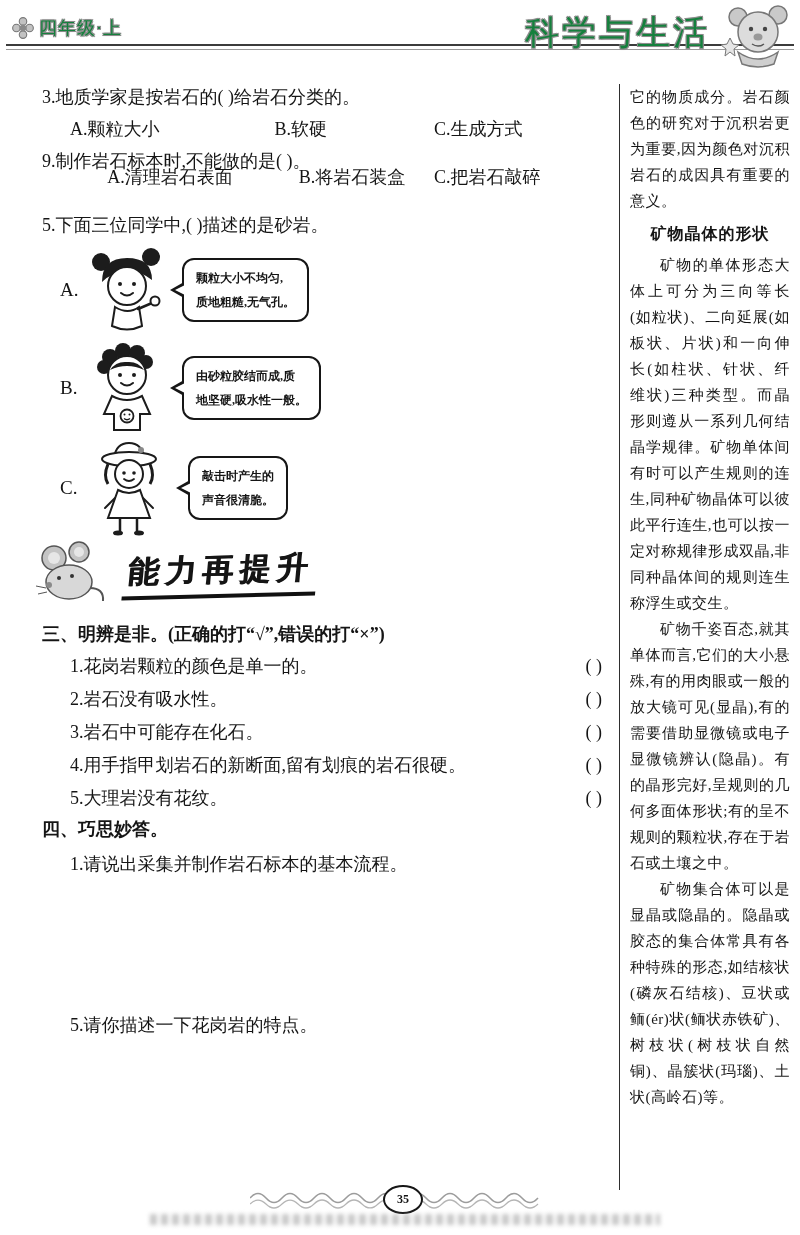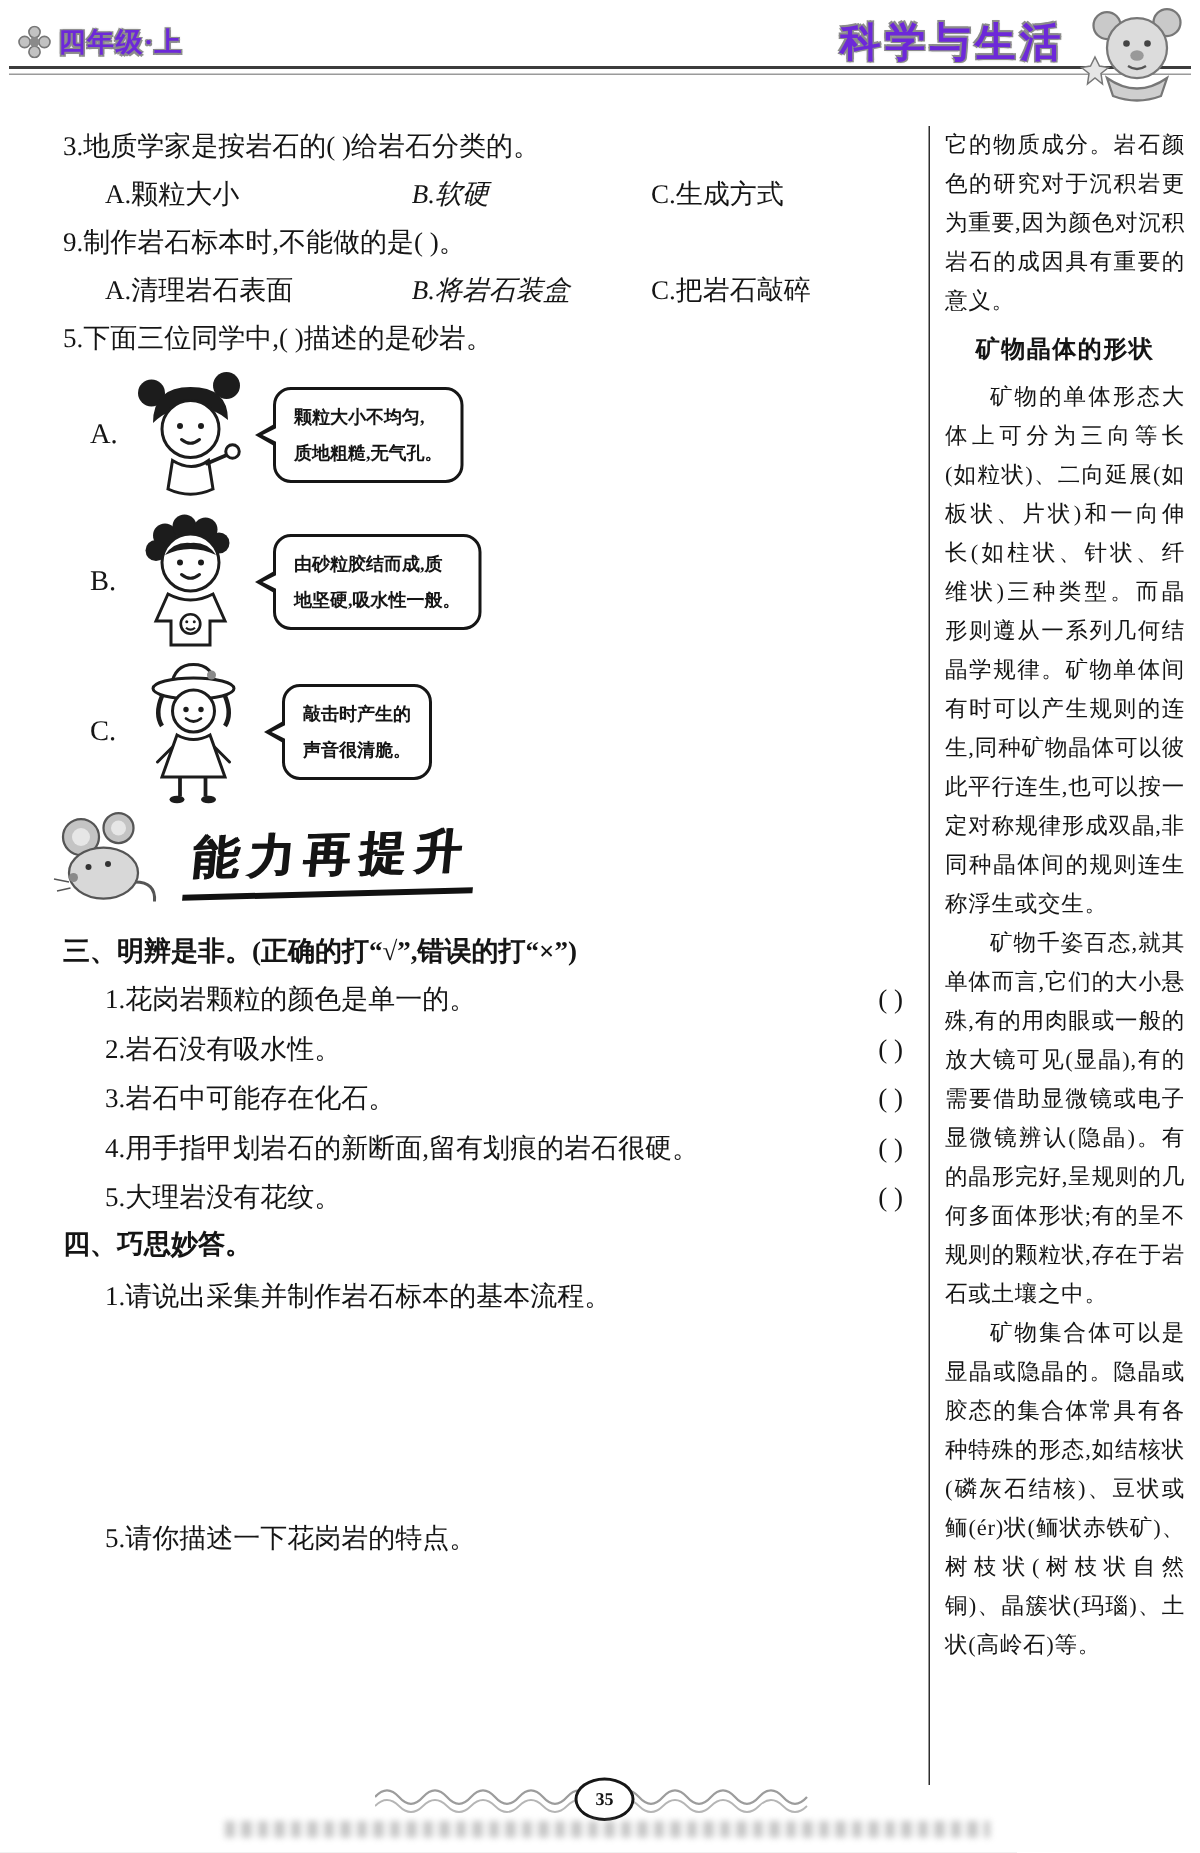--- a/index.html
+++ b/index.html
@@ -3,40 +3,40 @@
 <meta charset="utf-8">
 <style>
   html,body{margin:0;padding:0;background:#e8e8e8;}
   .page{position:relative;width:800px;height:1235px;background:#ffffff;margin:0 auto;overflow:hidden;
         font-family:"Liberation Serif","DejaVu Serif",serif;color:#151515;}
 
   
   .hdr-rule1{position:absolute;top:44px;left:6px;right:6px;height:2px;background:#3c3c3c;}
   .hdr-rule2{position:absolute;top:49px;left:6px;right:6px;height:1px;background:#9a9a9a;}
   .grade-badge{position:absolute;left:12px;top:16px;display:flex;align-items:center;gap:5px;}
-  .outline-text{color:#6d28d9;font-weight:bold;
+  .outline-text{color:#15803d;font-weight:normal;
     text-shadow:-1px -1px 0 #8b8b8b,1px -1px 0 #8b8b8b,-1px 1px 0 #8b8b8b,1px 1px 0 #8b8b8b,0 0 2px #8b8b8b;}
   .grade-text{font-size:18px;letter-spacing:1px;}
-  .book-title{position:absolute;right:90px;top:10px;font-size:27px;letter-spacing:3px;}
+  .book-title{position:absolute;right:90px;top:10px;font-size:34px;letter-spacing:3px;}
   .mascot{position:absolute;right:6px;top:0px;}
 
   
   .left-col{position:absolute;left:42px;top:82px;width:572px;height:1100px;font-size:18px;}
   .col-divider{position:absolute;left:619px;top:84px;width:1px;height:1106px;background:#2e2e2e;}
   .sidebar{position:absolute;left:630px;top:84px;width:160px;font-size:15px;line-height:26px;
            text-align:justify;letter-spacing:0.5px;}
   .sidebar p{margin:0;text-indent:2em;}
   .sidebar p.no-indent{text-indent:0;}
   .sidebar h3{margin:7px 0 5px;font-size:16px;text-align:center;letter-spacing:1px;}
 
   
   .qline{position:absolute;left:0;line-height:30px;white-space:nowrap;}
   .optrow{position:absolute;left:28px;line-height:30px;white-space:nowrap;}
   .opt1{display:inline-block;width:200px;}
-  .opt2{display:inline-block;width:155px;font-style:italic;}
+  .opt2{display:inline-block;width:155px;}
 
   
   .student-row{position:absolute;left:18px;display:flex;align-items:center;}
   .student-label{width:30px;font-size:19px;}
   .bubble{position:relative;margin-left:18px;border:2px solid #161616;border-radius:12px;
           padding:6px 12px;background:#fff;}
   .bubble::before{content:"";position:absolute;left:-14px;top:50%;margin-top:-8px;
           border:8px solid transparent;border-right:14px solid #161616;border-left:0;}
   .bubble::after{content:"";position:absolute;left:-9px;top:50%;margin-top:-5px;
           border:5px solid transparent;border-right:10px solid #fff;border-left:0;}
@@ -106,21 +106,21 @@
   <div class="left-col">
 
     <div class="qline" style="top:0;">3.地质学家是按岩石的(  )给岩石分类的。</div>
     <div class="optrow" style="top:32px;">
       <span class="opt1">A.颗粒大小</span>
       <span class="opt2">B.软硬</span>
       <span class="opt3">C.生成方式</span>
     </div>
 
     <div class="qline" style="top:64px;">9.制作岩石标本时,不能做的是(  )。</div>
-    <div class="optrow" style="top:96px;">
+    <div class="optrow" style="top:80px;text-align:center;">
       <span class="opt1">A.清理岩石表面</span>
       <span class="opt2">B.将岩石装盒</span>
       <span class="opt3">C.把岩石敲碎</span>
     </div>
 
     <div class="qline" style="top:128px;">5.下面三位同学中,(  )描述的是砂岩。</div>
 
     <div class="student-row" style="top:164px;">
       <span class="student-label">A.</span>
       <svg width="74" height="88" viewBox="0 0 74 88">

